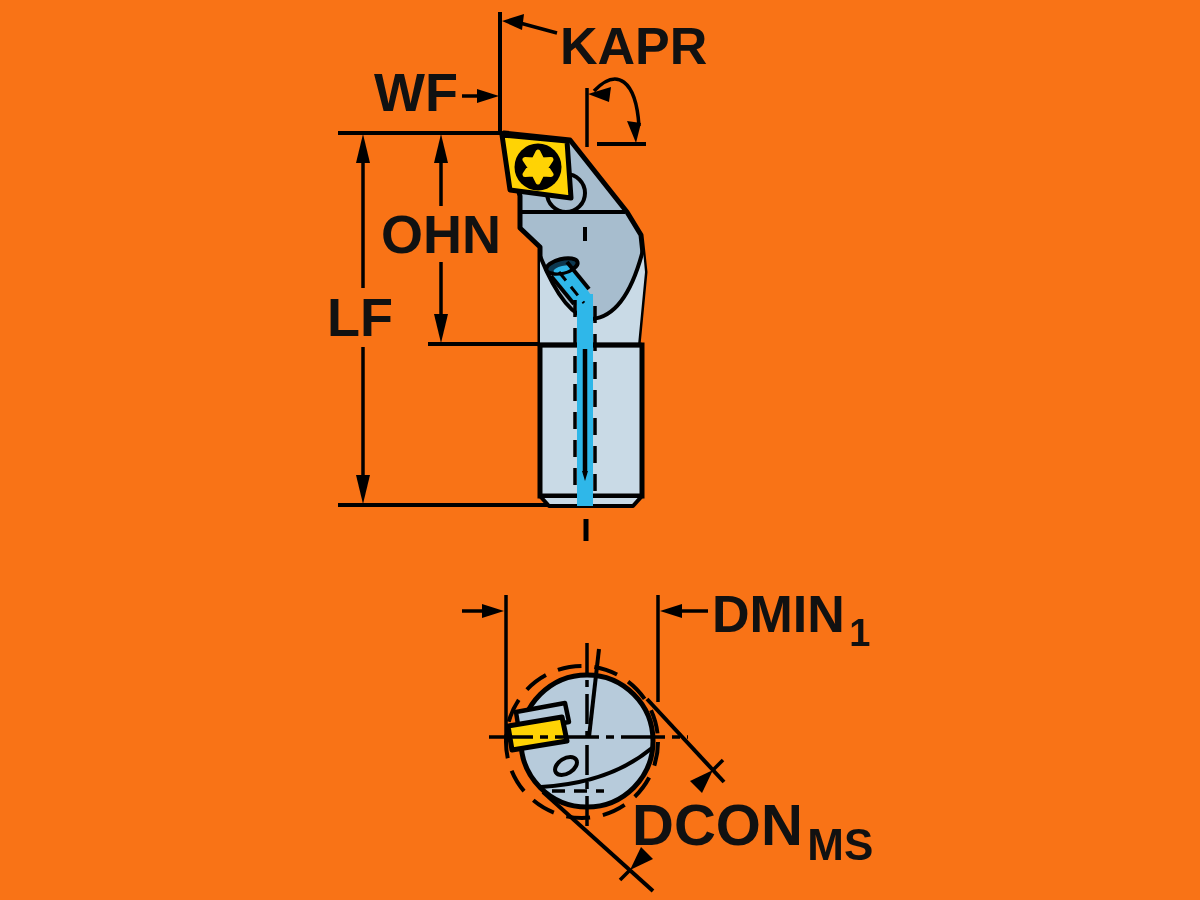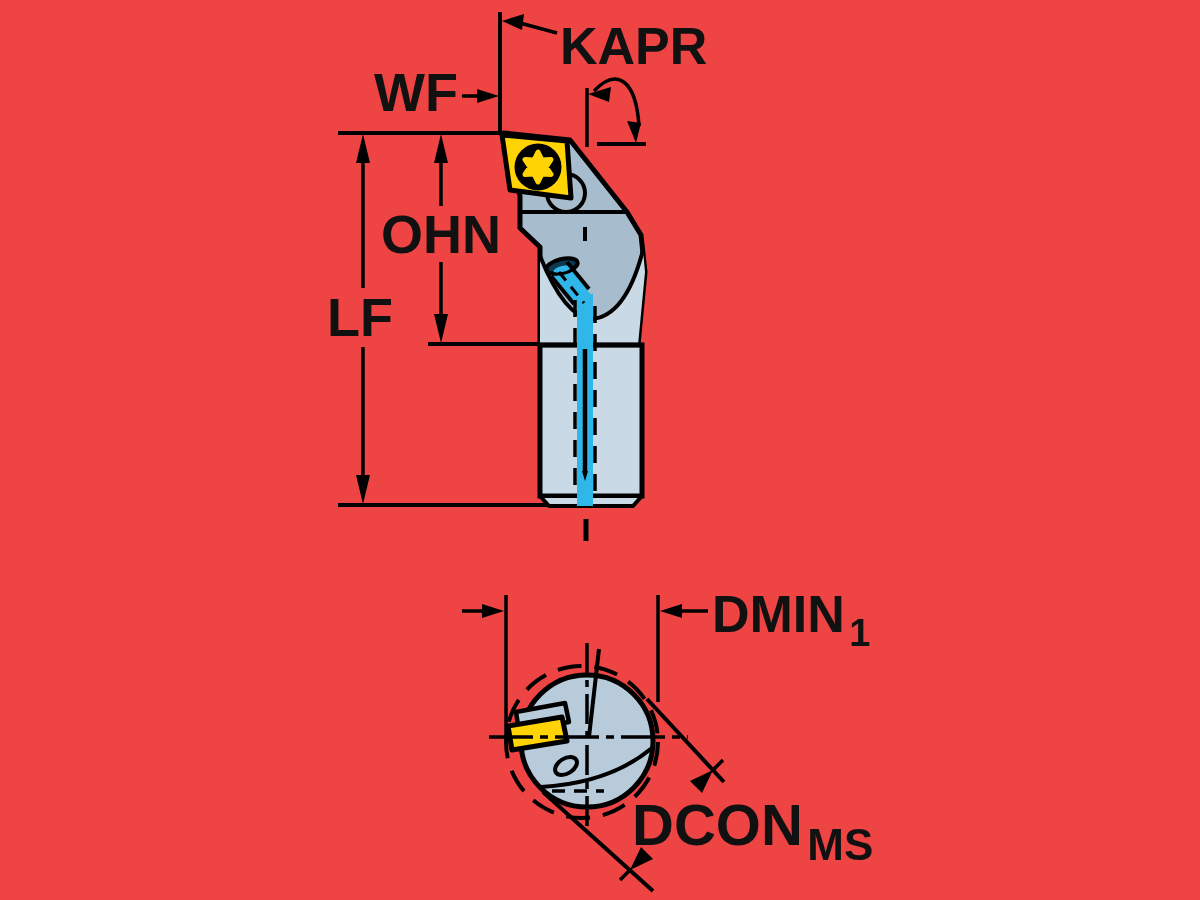--- a/index.html
+++ b/index.html
@@ -1,20 +1,20 @@
 <!DOCTYPE html>
 <html><head>
 <meta charset="utf-8">
 <style>
   html, body { margin: 0; padding: 0; background: #ffffff; }
   .stage {
     position: relative;
     width: 1200px;
     height: 900px;
-    background: #ef4444;
+    background: #f97316;
     overflow: hidden;
   }
   svg { position: absolute; left: 0; top: 0; }
   text.dim-label {
     font-family: "Liberation Sans", "DejaVu Sans", sans-serif;
     font-weight: bold;
     fill: #111111;
   }
 </style>
 </head>

